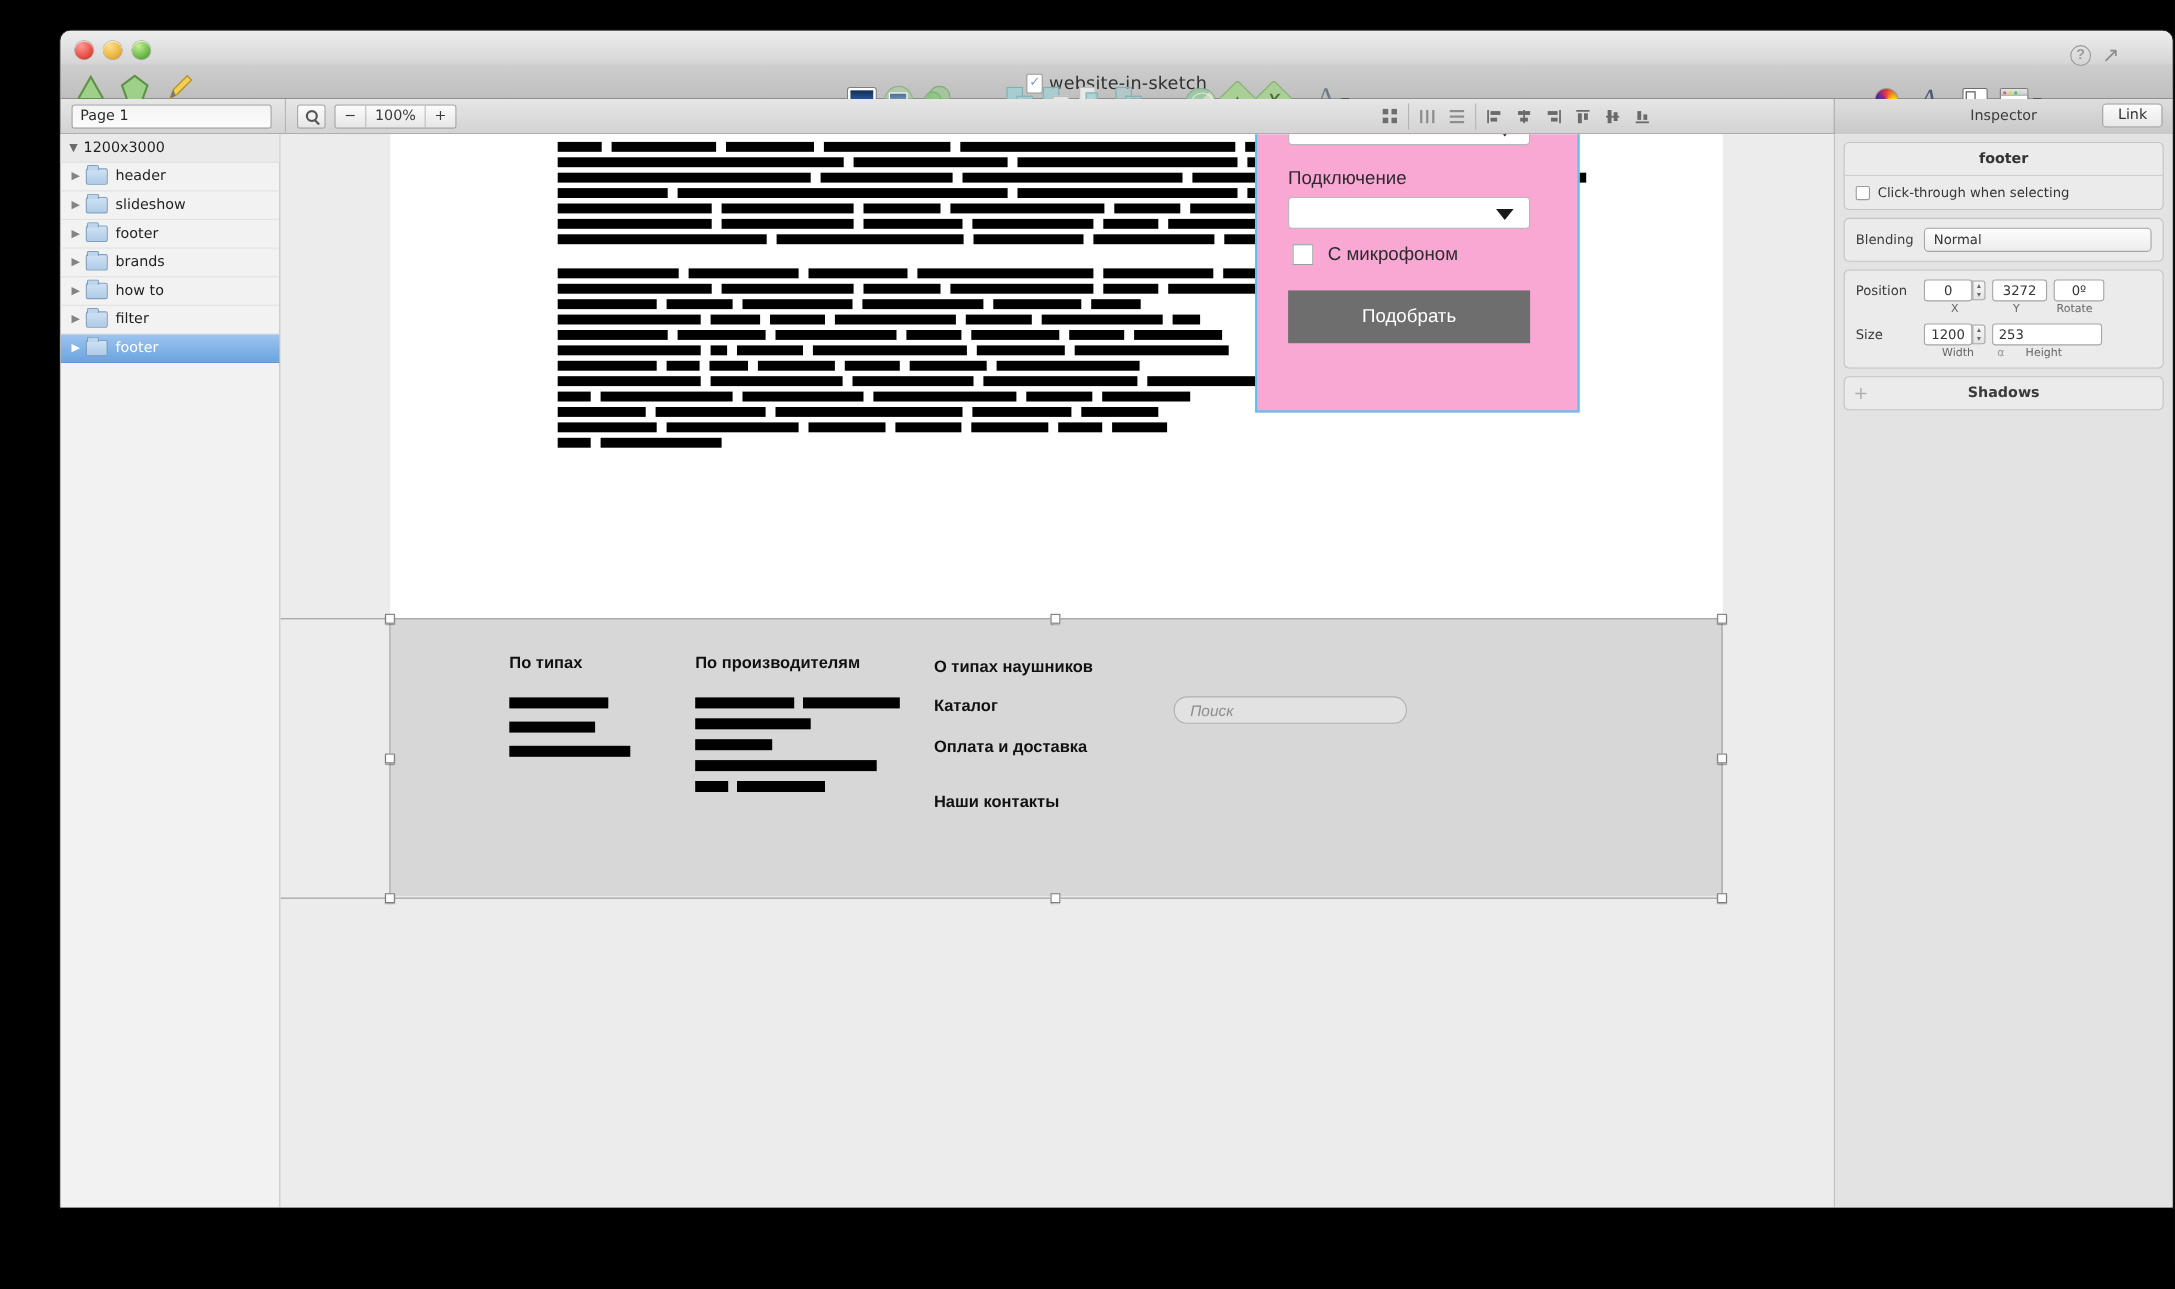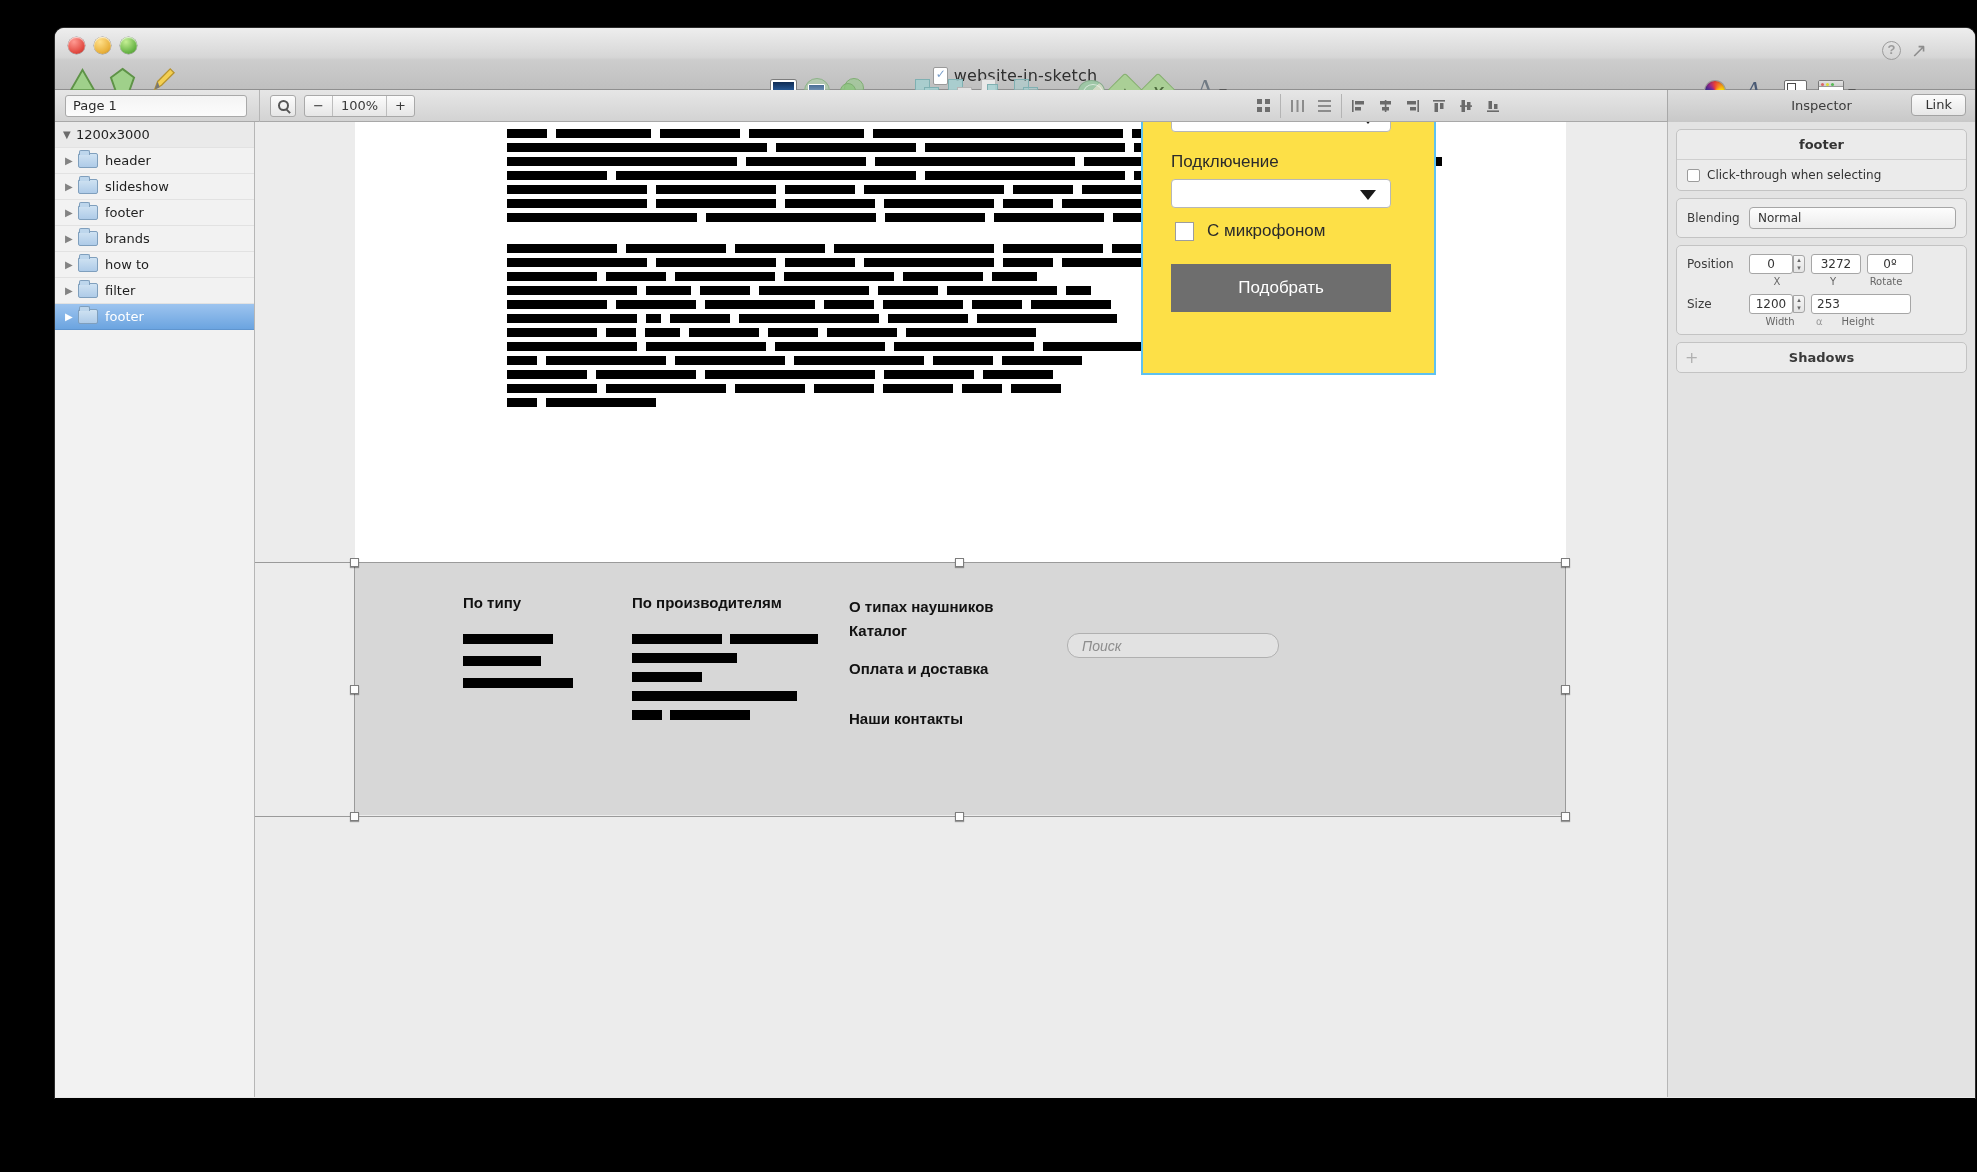--- a/index.html
+++ b/index.html
@@ -196,21 +196,21 @@
   #canvas { flex: 1; position: relative; background: #ececec; overflow: hidden; }
   #artboard { position: absolute; left: 100px; top: 0; width: 1211px; background: #fff; }
   .white-area { height: 440px; background: #fff; position: relative; }
 
   .redact-line { display: flex; gap: 9px; margin-bottom: 5px; }
   .rbar { height: 9px; background: #000; }
 
   .para { position: absolute; }
 
   
-  .filter-card { position: absolute; background: #fde047; border: 2px solid #5ec1f0; }
+  .filter-card { position: absolute; background: #f9a8d4; border: 2px solid #5ec1f0; }
   .f-label { font-size: 17px; color: #2b2b2b; font-family: "Liberation Sans", sans-serif; }
   .f-select { background: #fff; border: 1px solid #b7b7b7; border-radius: 4px; position: relative; }
   .f-select::after { content:""; position:absolute; right:14px; top:50%; margin-top:-4px;
     border-left:8px solid transparent;border-right:8px solid transparent;border-top:10px solid #1a1a1a;}
   .f-check { width: 19px; height: 19px; background: #fff; border: 1px solid #9d9d9d; }
   .f-btn { background: #6e6e6e; color: #fff; font-size: 17px; display:flex;align-items:center;justify-content:center; }
 
   
   .footer-sec { background: #d7d7d7; position: relative; }
   .fcol-title { font-size: 15px; font-weight: bold; color: #111; font-family: "Liberation Sans", sans-serif;}
@@ -674,21 +674,21 @@
               <div class="f-select" style="position:absolute;left:28px;top:10px;width:220px;height:28px;"></div>
               <div class="f-label" style="position:absolute;left:28px;top:58px;">Подключение</div>
               <div class="f-select" style="position:absolute;left:28px;top:85px;width:220px;height:29px;"></div>
               <div class="f-check" style="position:absolute;left:32px;top:128px;"></div>
               <div class="f-label" style="position:absolute;left:64px;top:127px;">С микрофоном</div>
               <div class="f-btn" style="position:absolute;left:28px;top:170px;width:220px;height:48px;">Подобрать</div>
             </div>
           </div>
 
           <div class="footer-sec" style="height:253px;">
-            <div class="fcol-title" style="position:absolute;left:108px;top:32px;">По типу</div>
+            <div class="fcol-title" style="position:absolute;left:108px;top:32px;">По типах</div>
             <div id="fcol1bars" style="position:absolute;left:108px;top:72px;">
                 <div class="rbar" style="width: 90px; height: 10px; margin-bottom: 12px;"></div>
                 <div class="rbar" style="width: 78px; height: 10px; margin-bottom: 12px;"></div>
                 <div class="rbar" style="width: 110px; height: 10px; margin-bottom: 12px;"></div>
               </div>
 
             <div class="fcol-title" style="position:absolute;left:277px;top:32px;">По производителям</div>
             <div id="fcol2bars" style="position:absolute;left:277px;top:72px;">
                 <div style="display: flex; gap: 8px; margin-bottom: 9px;">
                   <span class="rbar" style="width: 90px; height: 10px;"></span>
@@ -703,21 +703,21 @@
                 <div style="display: flex; gap: 8px; margin-bottom: 9px;">
                   <span class="rbar" style="width: 165px; height: 10px;"></span>
                 </div>
                 <div style="display: flex; gap: 8px; margin-bottom: 9px;">
                   <span class="rbar" style="width: 30px; height: 10px;"></span>
                   <span class="rbar" style="width: 80px; height: 10px;"></span>
                 </div>
               </div>
 
             <div style="position:absolute;left:494px;top:36px;">
-              <div class="flink" style="margin-bottom:7px">О типах наушников</div>
+              <div class="flink" style="margin-bottom:18px">О типах наушников</div>
               <div class="flink" style="margin-bottom:21px">Каталог</div>
               <div class="flink" style="margin-bottom:33px">Оплата и доставка</div>
               <div class="flink">Наши контакты</div>
             </div>
 
             <div class="fsearch" style="position:absolute;left:712px;top:37px;width:212px;height:25px;margin-top:34px;">Поиск</div>
           </div>
         </div>
 
         <div class="sel-line" style="left:0;  top:440px; width:1311px; height:1px;"></div>

